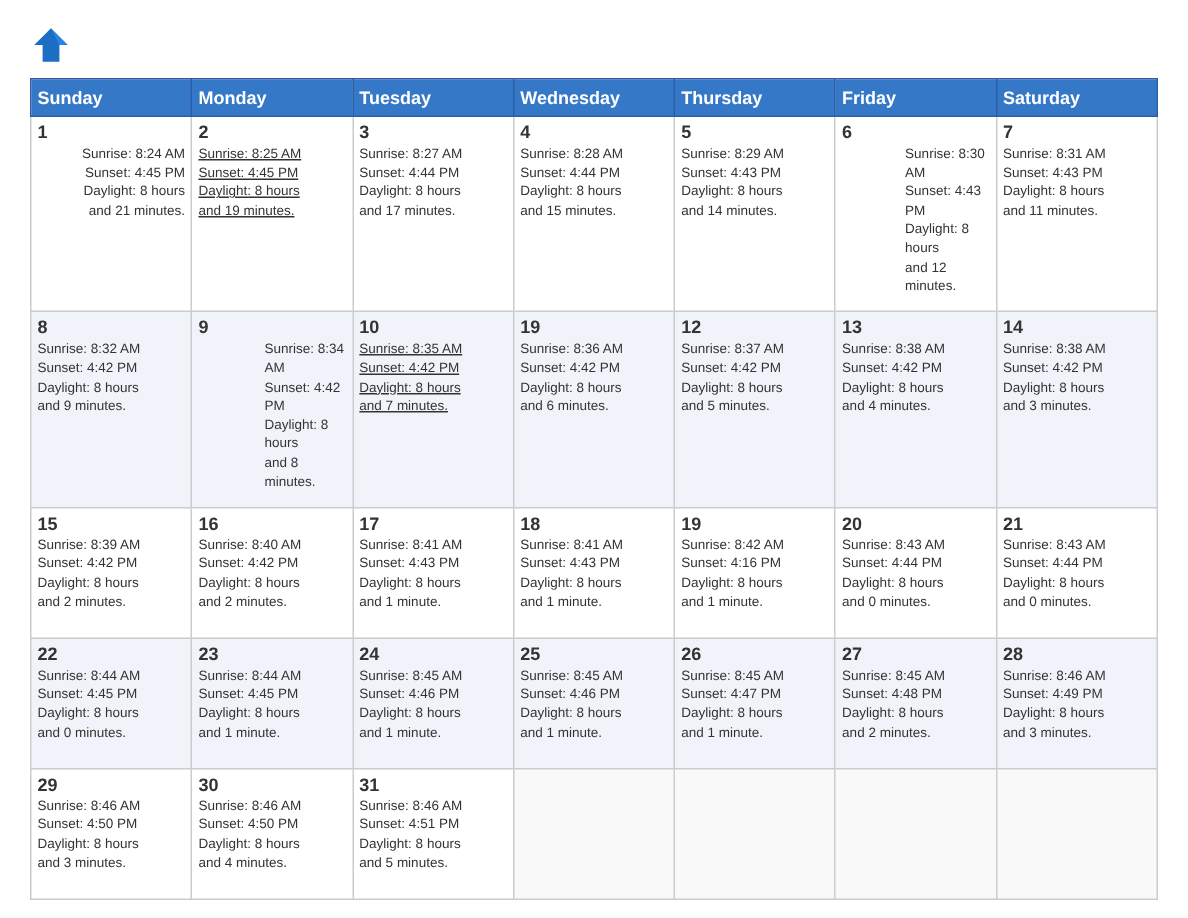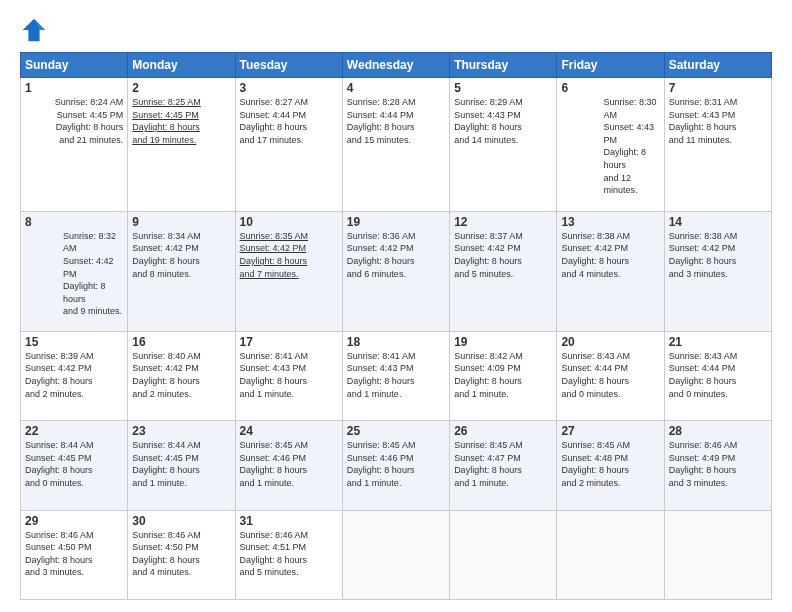--- a/index.html
+++ b/index.html
@@ -175,28 +175,28 @@
             <span class="day-num">7</span>
             <div class="day-info" style="white-space: pre-line;">Sunrise: 8:31 AM
 Sunset: 4:43 PM
 Daylight: 8 hours
 and 11 minutes.</div>
           </td>
         </tr>
         <tr>
           <td>
             <span class="day-num">8</span>
-            <div class="day-info" style="white-space: pre-line; margin-left: 38px;">Sunrise: 8:32 AM
+            <div class="day-info" style="white-space: pre-line;">Sunrise: 8:32 AM
 Sunset: 4:42 PM
 Daylight: 8 hours
 and 9 minutes.</div>
           </td>
           <td>
             <span class="day-num">9</span>
-            <div class="day-info" style="white-space: pre-line;">Sunrise: 8:34 AM
+            <div class="day-info" style="white-space: pre-line; margin-left: 44px;">Sunrise: 8:34 AM
 Sunset: 4:42 PM
 Daylight: 8 hours
 and 8 minutes.</div>
           </td>
           <td>
             <span class="day-num">10</span>
             <div class="day-info" style="white-space: pre-line; text-decoration: underline;">Sunrise: 8:35 AM
 Sunset: 4:42 PM
 Daylight: 8 hours
 and 7 minutes.</div>
@@ -255,21 +255,21 @@
           <td>
             <span class="day-num">18</span>
             <div class="day-info" style="white-space: pre-line;">Sunrise: 8:41 AM
 Sunset: 4:43 PM
 Daylight: 8 hours
 and 1 minute.</div>
           </td>
           <td>
             <span class="day-num">19</span>
             <div class="day-info" style="white-space: pre-line;">Sunrise: 8:42 AM
-Sunset: 4:09 PM
+Sunset: 4:16 PM
 Daylight: 8 hours
 and 1 minute.</div>
           </td>
           <td>
             <span class="day-num">20</span>
             <div class="day-info" style="white-space: pre-line;">Sunrise: 8:43 AM
 Sunset: 4:44 PM
 Daylight: 8 hours
 and 0 minutes.</div>
           </td>

